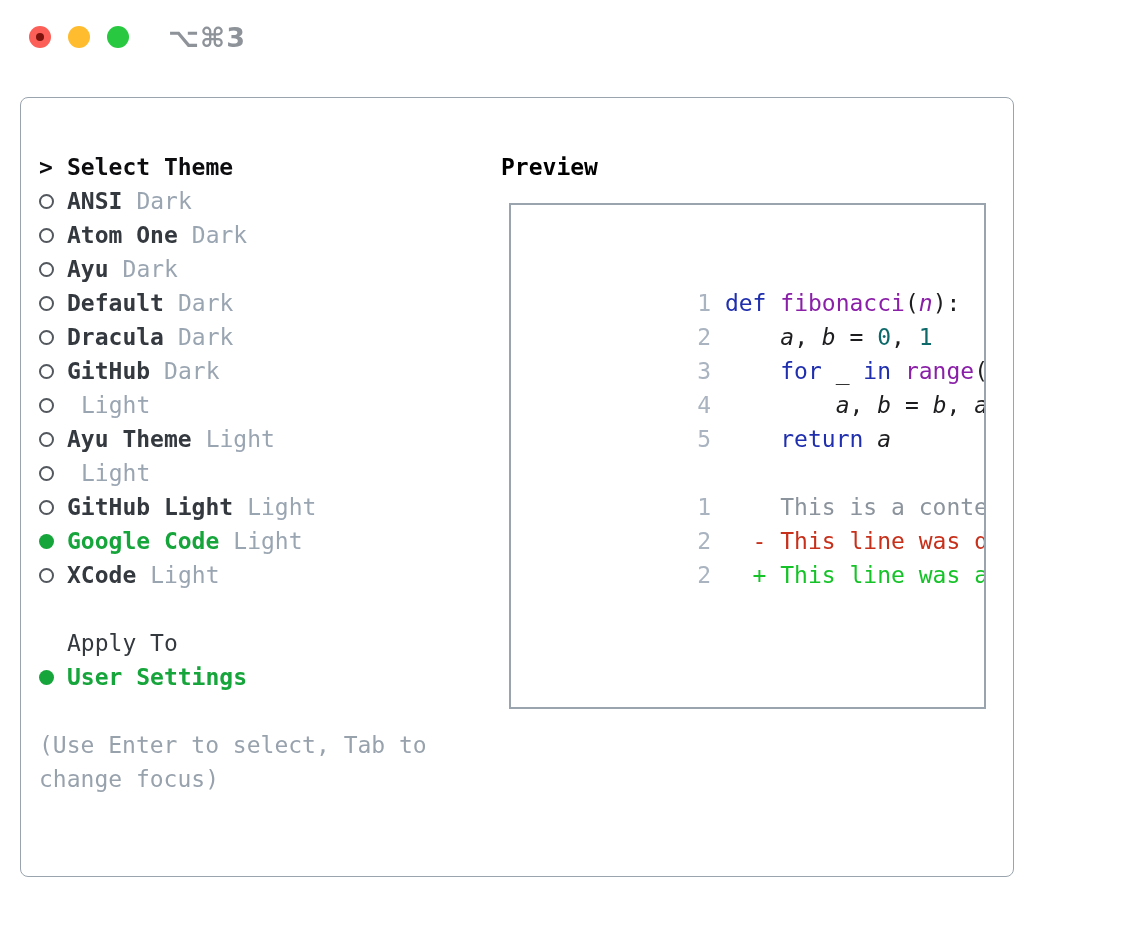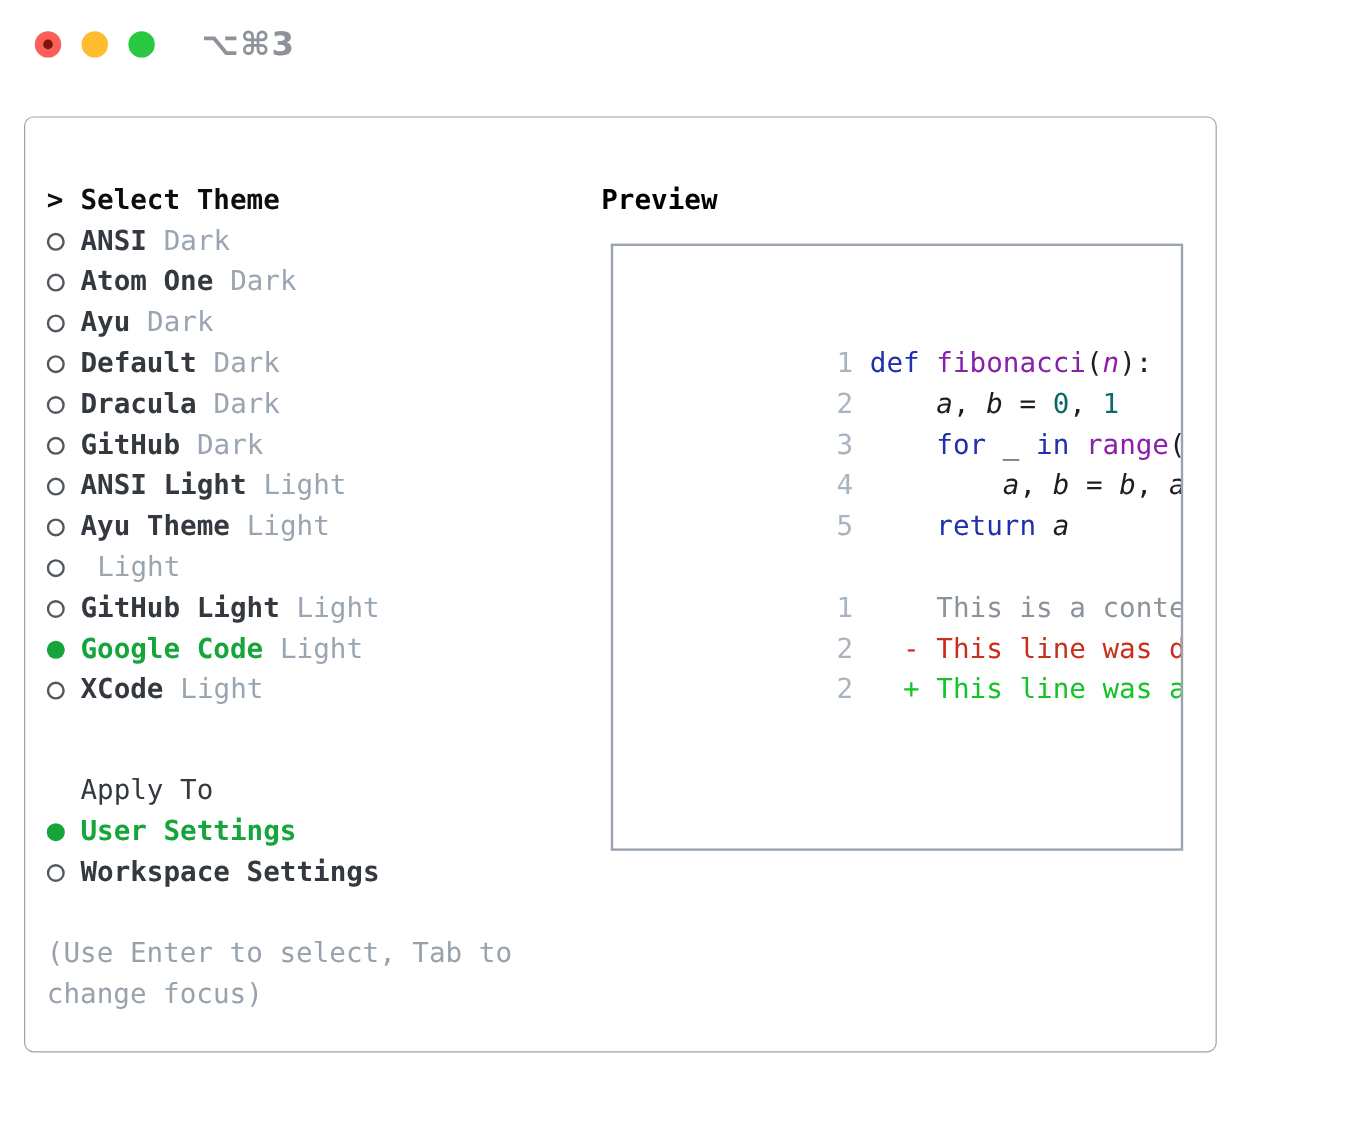--- a/index.html
+++ b/index.html
@@ -34,21 +34,21 @@
   .left-panel{position:absolute;left:18px;top:52px;width:450px;font-size:23px;line-height:34px;color:var(--item_text);}
   .row{height:34px;display:flex;align-items:center;white-space:pre;}
   .icon-col{width:28px;flex:0 0 28px;display:flex;align-items:center;}
   .prefix{font-weight:700;color:#0d0d10;}
   .radio{width:15px;height:15px;border:2px solid #53585e;border-radius:50%;}
   .radio.on{border:none;background:var(--accent_green);}
   .hdr{font-weight:700;color:#0d0d10;text-align:center;}
   .name{color:var(--item_text);font-weight:bold;}
   .row.selected .name{color:var(--accent_green);}
   .variant{color:var(--muted_gray);margin-left:14px;}
-  .apply-section{margin-top:50px;}
+  .apply-section{margin-top:34px;}
   .hint{margin-top:34px;width:420px;color:#98a2ad;font-size:23px;line-height:34px;white-space:normal;}
 
   
   .preview-header{position:absolute;left:480px;top:52px;height:34px;line-height:34px;
     font-size:23px;font-weight:700;color:#000000;}
   .preview-box{position:absolute;left:488px;top:105px;width:477px;height:506px;
     border:2px solid var(--border_gray);background:#fff;padding:47px 0 0 20px;overflow:hidden;}
   .cline{height:34px;line-height:34px;font-size:23px;white-space:pre;}
   .diff-block{margin-top:34px;}
   .t-num{color:var(--line_number_gray);}
@@ -114,21 +114,20 @@
             <span class="name">Dracula</span>
             <span class="variant">Dark</span>
           </div>
           <div class="row">
             <span class="icon-col"><span class="radio"></span></span>
             <span class="name">GitHub</span>
             <span class="variant">Dark</span>
           </div>
           <div class="row">
             <span class="icon-col"><span class="radio"></span></span>
-            <span class="name">ANSI Light</span>
             <span class="variant">Light</span>
           </div>
           <div class="row">
             <span class="icon-col"><span class="radio"></span></span>
             <span class="name">Ayu Theme</span>
             <span class="variant">Light</span>
           </div>
           <div class="row">
             <span class="icon-col"><span class="radio"></span></span>
             <span class="variant">Light</span>
@@ -154,24 +153,20 @@
         <div class="row">
           <span class="icon-col"></span>
           <span>Apply To</span>
         </div>
         <div>
 
         <div class="row selected">
               <span class="icon-col"><span class="radio on"></span></span>
               <span class="name">User Settings</span>
             </div>
-            <div class="row">
-              <span class="icon-col"><span class="radio"></span></span>
-              <span class="name">Workspace Settings</span>
-            </div>
           </div>
       </div>
 
       <div class="hint">(Use Enter to select, Tab to change focus)</div>
     </div>
 
     <div class="preview-header">Preview</div>
 
     <div class="preview-box">
       <div>

